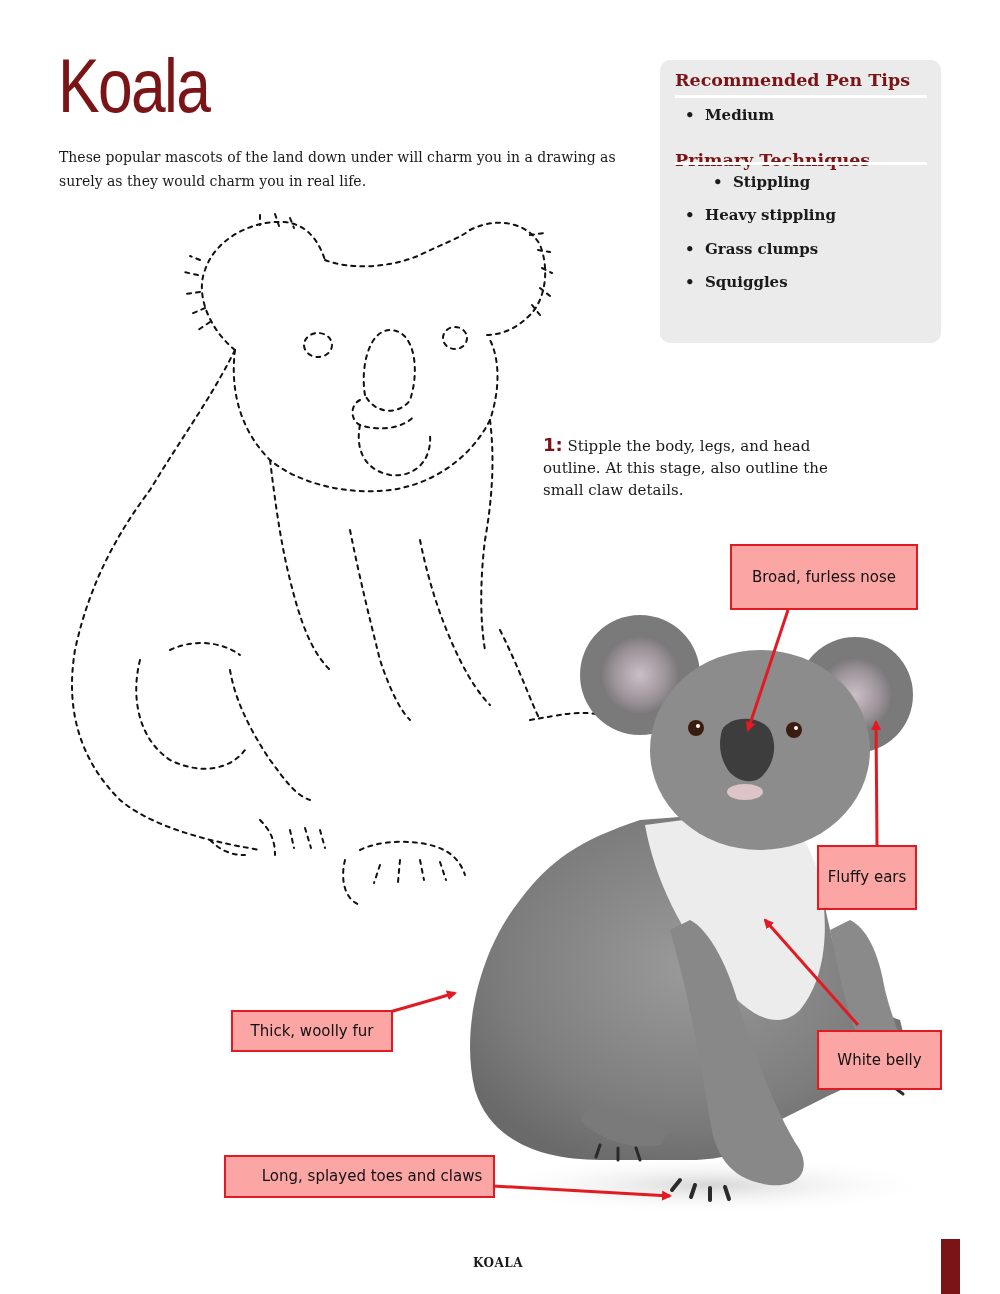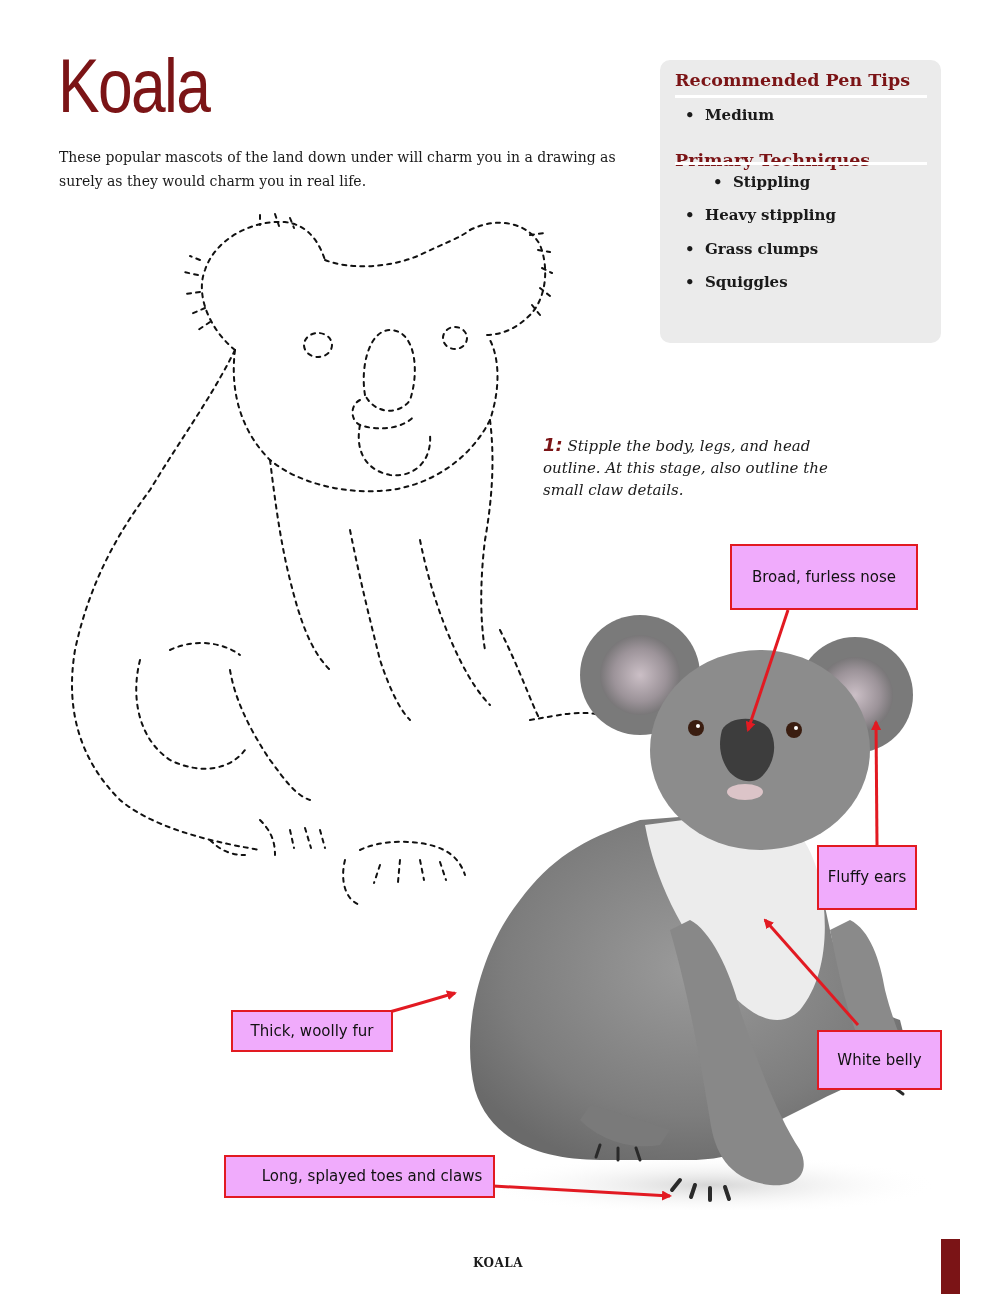--- a/index.html
+++ b/index.html
@@ -12,25 +12,25 @@
            font-size: 14px; line-height: 24px; color: #1a1a1a; }
   .sidebar { position: absolute; left: 660px; top: 60px; width: 281px; height: 283px; background: #ebebeb;
              border-radius: 10px; }
   .sb-h { position: absolute; left: 15px; font-family: "DejaVu Serif", serif; font-weight: bold;
           font-size: 17.5px; color: #7b1416; }
   .sb-rule { position: absolute; left: 15px; width: 252px; height: 3px; background: #ffffff; }
   .sb-item { position: absolute; left: 25px; font-family: "DejaVu Serif", serif; font-weight: bold; font-size: 15px;
              color: #1a1a1a; }
   .sb-item .bullet { display: inline-block; width: 20px; }
   .step { position: absolute; left: 543px; top: 434px; width: 300px; font-family: "DejaVu Serif", serif; font-size: 15px;
-          line-height: 22px; color: #1a1a1a; font-style: italic; }
+          line-height: 22px; color: #1a1a1a; }
   .step .num { font-family: "DejaVu Sans", sans-serif; font-weight: 900; color: #7b1416; font-size: 18px; }
   .sketch { position: absolute; left: 60px; top: 200px; width: 540px; height: 710px; }
   .photo { position: absolute; left: 440px; top: 600px; width: 500px; height: 610px; }
-  .callout { position: absolute; border: 2px solid #e21a22; background: #f0abfc;
+  .callout { position: absolute; border: 2px solid #e21a22; background: #fca5a5;
              font-family: "DejaVu Sans", sans-serif; font-size: 15px; color: #111; text-align: left;
              box-sizing: border-box; display: flex; align-items: center; justify-content: center; line-height: 23px; }
   .arrows { position: absolute; left: 0; top: 0; width: 1000px; height: 1294px; pointer-events: none; }
   .footer-title { position: absolute; left: 473px; top: 1256px; font-family: "DejaVu Serif", serif; font-weight: bold;
                   font-size: 12px; letter-spacing: 0.5px; color: #1a1a1a; }
   .page-num { position: absolute; left: 903px; top: 1320px; font-family: "DejaVu Serif", serif; font-weight: bold;
               font-size: 14px; color: #3b82f6; }
   .page-tab { position: absolute; left: 941px; top: 1239px; width: 19px; height: 55px; background: #7b1416; }
 </style>
 </head>

